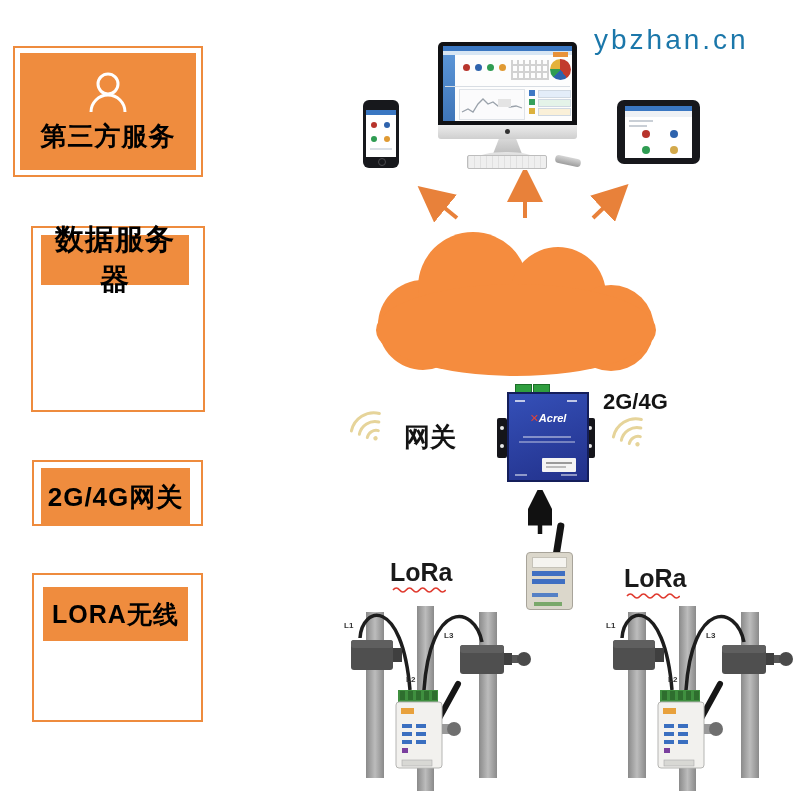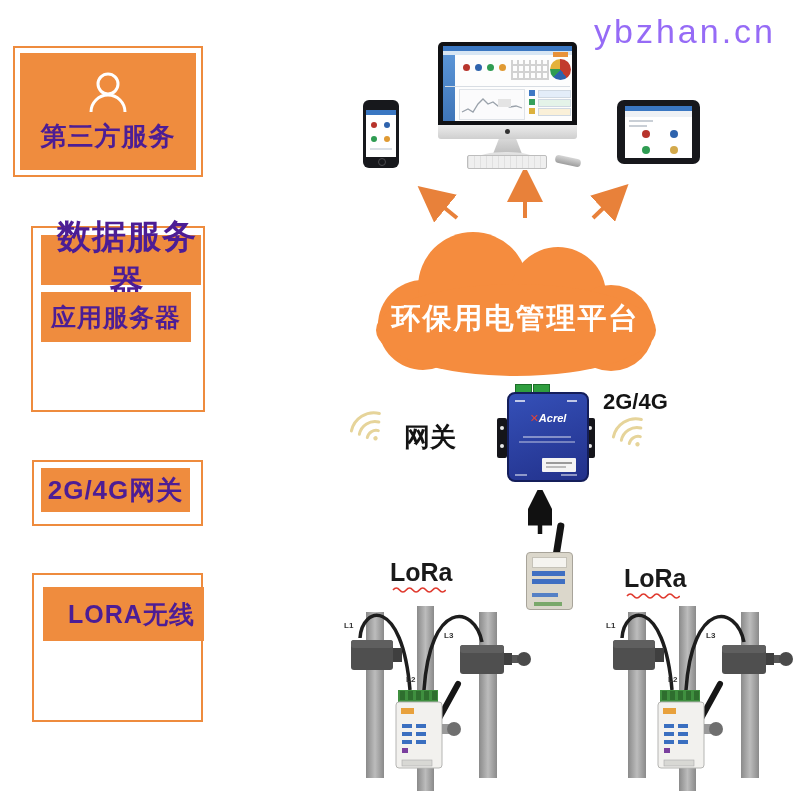--- a/index.html
+++ b/index.html
@@ -1,25 +1,25 @@
 <!DOCTYPE html>
 <html><head>
 <meta charset="utf-8">
 <style>
   html,body{margin:0;padding:0;}
   body{width:800px;height:800px;position:relative;background:#fff;overflow:hidden;
        font-family:"Liberation Sans","DejaVu Sans",sans-serif;}
   .abs{position:absolute;}
   
   .frame{position:absolute;background:#fff;border:2px solid #ee8b3d;}
-  .fill{position:absolute;background:#ef8c3e;color:#4c1d95;font-weight:bold;
+  .fill{position:absolute;background:#ef8c3e;color:#000000;font-weight:bold;
         display:flex;align-items:center;justify-content:center;text-align:center;
         letter-spacing:1px;}
   
-  .watermark{position:absolute;left:594px;top:12px;font-size:34px;color:#8b5cf6;
+  .watermark{position:absolute;left:594px;top:24px;font-size:28px;color:#0369a1;
              letter-spacing:3px;opacity:.9;}
   
   .phone{position:absolute;left:363px;top:100px;width:36px;height:68px;background:#17181c;
          border-radius:6px;}
   .phone .screen{position:absolute;left:3px;top:10px;width:30px;height:47px;background:#fff;overflow:hidden;}
   .monitor-bezel{position:absolute;left:438px;top:42px;width:139px;height:83px;background:#101114;
                  border-radius:5px 5px 0 0;}
   .monitor-screen{position:absolute;left:5px;top:4px;width:129px;height:75px;background:#fdfdfd;overflow:hidden;}
   .monitor-chin{position:absolute;left:438px;top:125px;width:139px;height:14px;
                 background:linear-gradient(#ececec,#cfcfcf);border-radius:0 0 3px 3px;}
@@ -36,21 +36,21 @@
   .tablet .screen{position:absolute;left:8px;top:6px;width:67px;height:52px;background:#fff;overflow:hidden;}
   .bluebar{position:absolute;left:0;top:0;width:100%;height:5px;background:#3a77c2;}
   .dot{position:absolute;border-radius:50%;}
   .gline{position:absolute;background:#c9cfd6;height:2px;}
   
   .cloud-wrap{position:absolute;left:368px;top:225px;width:295px;height:152px;}
   .cloud-label{position:absolute;left:0;top:74px;width:100%;text-align:center;color:#fff;
                font-size:29px;font-weight:bold;letter-spacing:2px;}
   
   .gw{position:absolute;left:497px;top:383px;width:100px;height:100px;}
-  .gw-body{position:absolute;left:10px;top:9px;width:78px;height:86px;border-radius:8px;
+  .gw-body{position:absolute;left:10px;top:9px;width:78px;height:86px;border-radius:0;
            background:linear-gradient(160deg,#3550b8,#22318b);border:2px solid #141e5a;}
   .gw-term{position:absolute;top:1px;width:15px;height:10px;background:#2f9e3f;border:1px solid #1c6e28;}
   .gw-ear{position:absolute;width:10px;height:40px;top:35px;background:#15151a;border-radius:2px;}
   .gw-hole{position:absolute;left:3px;width:4px;height:4px;border-radius:50%;background:#e8e8e8;}
   .gw-label{position:absolute;left:33px;top:64px;width:34px;height:14px;background:#f4f4f4;border-radius:1px;}
   .gw-line{position:absolute;background:rgba(255,255,255,.7);height:2px;}
   .txt-gateway{position:absolute;left:404px;top:420px;font-size:26px;font-weight:bold;color:#141414;}
   .txt-2g4g{position:absolute;left:603px;top:389px;font-size:22px;font-weight:bold;color:#141414;}
   
   .lora-label{position:absolute;font-size:25px;font-weight:bold;color:#1a1a1a;width:60px;}
@@ -69,36 +69,33 @@
   <div class="fill" style="left:5px;top:5px;right:5px;bottom:5px;flex-direction:column;font-size:26px;">
     <svg width="46" height="46" viewBox="0 0 46 46" style="margin-bottom:4px;">
       <circle cx="23" cy="15" r="10" fill="none" stroke="#fff" stroke-width="3"></circle>
       <path d="M6,43 a17,17 0 0 1 34,0" fill="none" stroke="#fff" stroke-width="3"></path>
     </svg>
     <span>第三方服务</span>
   </div>
 </div>
 
 <div class="frame" style="left:31px;top:226px;width:170px;height:182px;">
-  <div class="fill" style="left:8px;top:7px;width:148px;height:50px;font-size:34px;padding-left:12px;">
+  <div class="fill" style="left:8px;top:7px;width:148px;height:50px;font-size:29px;">
     <span>数据服务器</span>
   </div>
-  <div class="fill" style="left:8px;top:64px;width:150px;height:50px;font-size:25px;">
-    <span>应用服务器</span>
-  </div>
 </div>
 
 <div class="frame" style="left:32px;top:460px;width:167px;height:62px;">
-  <div class="fill" style="left:7px;top:6px;width:149px;height:44px;font-size:26px;justify-content:center;">
+  <div class="fill" style="left:7px;top:6px;width:149px;height:58px;font-size:26px;justify-content:center;">
     <span>2G/4G网关</span>
   </div>
 </div>
 
 <div class="frame" style="left:32px;top:573px;width:167px;height:145px;">
-  <div class="fill" style="left:9px;top:12px;width:145px;height:54px;font-size:25px;padding-left:16px;">
+  <div class="fill" style="left:9px;top:12px;width:145px;height:54px;font-size:25px;">
     <span>LORA无线</span>
   </div>
 </div>
 
 <div class="phone">
   <div class="screen">
     <div class="bluebar"></div>
     <div class="dot" style="left:5px;top:12px;width:6px;height:6px;background:#b7342c;"></div>
     <div class="dot" style="left:18px;top:12px;width:6px;height:6px;background:#2e63ad;"></div>
     <div class="dot" style="left:5px;top:26px;width:6px;height:6px;background:#2f9c52;"></div>
@@ -172,21 +169,20 @@
 <div class="cloud-wrap">
   <svg width="295" height="152" viewBox="0 0 295 152">
     <g fill="#f58c3e">
       <circle cx="55" cy="100" r="45"></circle>
       <circle cx="105" cy="62" r="55"></circle>
       <circle cx="190" cy="70" r="48"></circle>
       <circle cx="243" cy="103" r="43"></circle>
       <ellipse cx="148" cy="105" rx="140" ry="46"></ellipse>
     </g>
   </svg>
-  <div class="cloud-label">环保用电管理平台</div>
 </div>
 
 <svg class="abs" style="left:346px;top:408px;transform:rotate(-32deg);" width="46" height="38" viewBox="0 0 46 38">
   <g fill="none" stroke="#e6d49a" stroke-width="3" stroke-linecap="round">
     <path d="M16,27 a9,9 0 0 1 13,0"></path>
     <path d="M11,20 a16,16 0 0 1 23,0"></path>
     <path d="M6,13 a23,23 0 0 1 33,0"></path>
   </g>
   <circle cx="22.5" cy="32" r="2.2" fill="#e6d49a"></circle>
 </svg>

